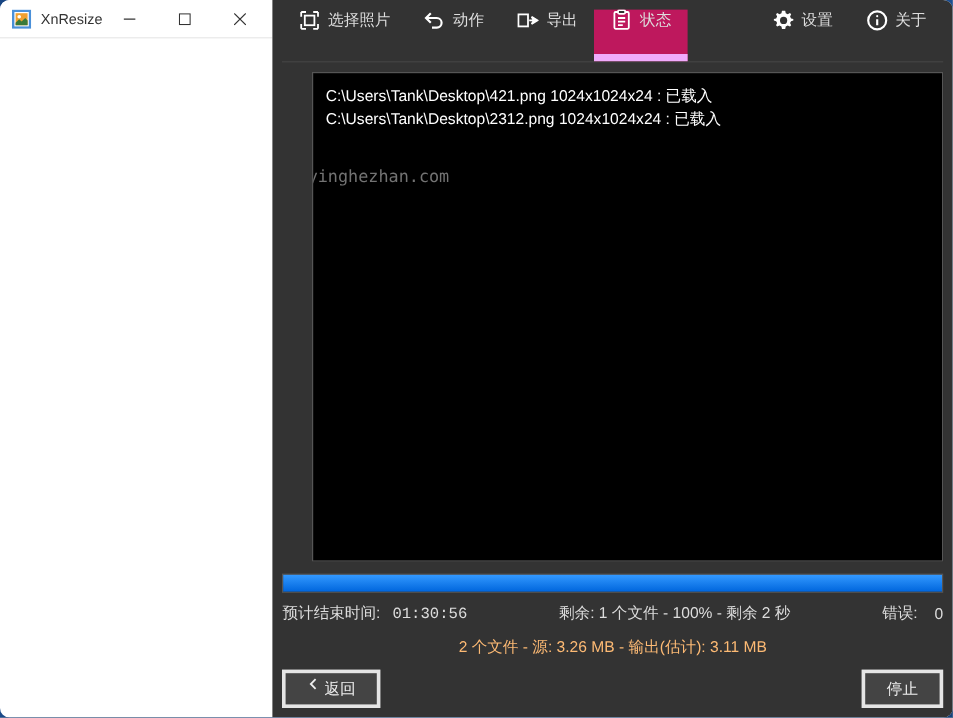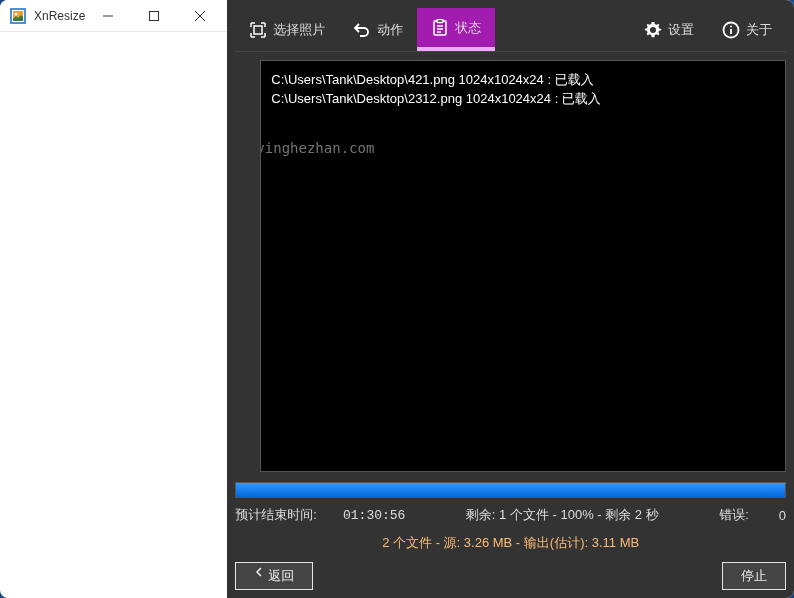--- a/index.html
+++ b/index.html
@@ -6,39 +6,39 @@
 body { width: 794px; height: 598px; background: linear-gradient(135deg, #1a4b8c 0%, #2a6bc4 25%, #1a4b8c 50%, #2a6bc4 75%, #1a4b8c 100%); overflow: hidden; }
 .window { width: 794px; height: 598px; background: #fff; border-radius: 8px; overflow: hidden; display: flex; flex-direction: row; box-shadow: 0 4px 20px rgba(0,0,0,0.3); }
 .titlebar { height: 32px; background: #fff; display: flex; align-items: center; padding: 0 4px 0 10px; border-bottom: 1px solid #e8e8e8; }
 .titlebar-icon { width: 16px; height: 16px; margin-right: 8px; display:inline-flex; }
 .titlebar-title { font-size: 12px; color: #333; flex: 1; }
 .win-btn { width: 46px; height: 32px; display: flex; align-items: center; justify-content: center; color: #333; cursor: default; }
 
 .app-body { flex: 1; background: #333333; display: flex; flex-direction: column; padding: 8px; }
 
 .tabs { height: 44px; display: flex; align-items: stretch; border-bottom: 1px solid #444; }
-.tab { display: flex; align-items: center; padding: 0 14px; color: #ddd; font-size: 13px; cursor: pointer; gap: 6px; }
-.tab.active { background: #a21caf; border-bottom: 4px solid #f0abfc; }
+.tab { display: flex; padding: 0 14px; color: #ddd; font-size: 13px; cursor: pointer; gap: 6px; }
+.tab.active { background: #be185d; border-bottom: 6px solid #f0abfc; }
 .tab .ic { width: 18px; height: 18px; display: inline-flex; align-items: center; justify-content: center; }
 .tabs-right { margin-left: auto; display: flex; }
 
 .log { flex: 1; background: #000; border: 1px solid #555; margin-top: 8px; padding: 10px; font-family: "NSimSun","SimSun","Courier New", monospace; font-size: 13px; color: #fff; line-height: 1.4; overflow: auto; white-space: pre; position: relative; margin-left: 25px; }
 .watermark { position: absolute; left: -5px; top: 78px; color: #737373; font-family: "SimSun", monospace; font-size: 14px; letter-spacing: 0; }
 
 .progress-wrap { margin-top: 10px; height: 16px; background: #000; border: 1px solid #555; display:flex; }
 .progress-bar { height: 100%; background: linear-gradient(to bottom, #3399ff, #0066dd); }
 
-.status-row { display: flex; align-items: center; color: #ddd; font-size: 13px; margin-top: 8px; gap: 20px; }
+.status-row { display: flex; align-items: center; color: #ddd; font-size: 13px; margin-top: 8px; gap: 4px; }
 .status-row .left { flex: 0 0 auto; }
 .status-row .mid { flex: 1; text-align: center; }
 .status-row .right { flex: 0 0 auto; }
 .status-center { text-align: center; color: #fdba74; font-size: 13px; margin-top: 10px; }
 
 .bottom-row { display: flex; align-items: center; margin-top: 10px; }
-.btn { background: #444; border: 1px solid #e5e5e5; color: #eee; padding: 4px 18px; font-size: 13px; cursor: pointer; display: flex; align-items: flex-start; gap: 4px; }
+.btn { background: #444; border: 3px solid #e5e5e5; color: #eee; padding: 4px 18px; font-size: 13px; cursor: pointer; display: flex; align-items: flex-start; gap: 4px; }
 .bottom-row .spacer { flex: 1; }
 svg { display: block; }
 </style>
 </head>
 <body>
 
 <div class="window">
   <div class="titlebar">
     <span class="titlebar-icon">
       <svg viewBox="0 0 16 16" width="16" height="16">
@@ -79,20 +79,29 @@
           </span>
         <span>选择照片</span>
       </div>
       <div class="tab">
         <span class="ic">
             <svg width="18" height="18" viewBox="0 0 18 18" fill="none" stroke="#fff" stroke-width="1.8">
               <path d="M6 3 L2 7 L6 11 M2 7 H11 A4 4 0 0 1 11 15 H7"></path>
             </svg>
           </span>
         <span>动作</span>
+      </div>
+      <div class="tab">
+        <span class="ic">
+            <svg width="18" height="18" viewBox="0 0 18 18" fill="#fff">
+              <rect x="1" y="4" width="8" height="10" fill="none" stroke="#fff" stroke-width="1.5"></rect>
+              <path d="M10 9 L14 9 L12 6 L17 9 L12 12 L14 9" stroke="#fff" stroke-width="1.5" fill="#fff"></path>
+            </svg>
+          </span>
+        <span>导出</span>
       </div>
       <div class="tab active">
         <span class="ic">
             <svg width="18" height="18" viewBox="0 0 18 18" fill="none" stroke="#fff" stroke-width="1.5">
               <rect x="3" y="2" width="12" height="14" rx="1"></rect>
               <rect x="6" y="0.5" width="6" height="3" rx="1" fill="#333" stroke="#fff"></rect>
               <line x1="6" y1="7" x2="12" y2="7"></line>
               <line x1="6" y1="10" x2="12" y2="10"></line>
               <line x1="6" y1="13" x2="10" y2="13"></line>
             </svg>

